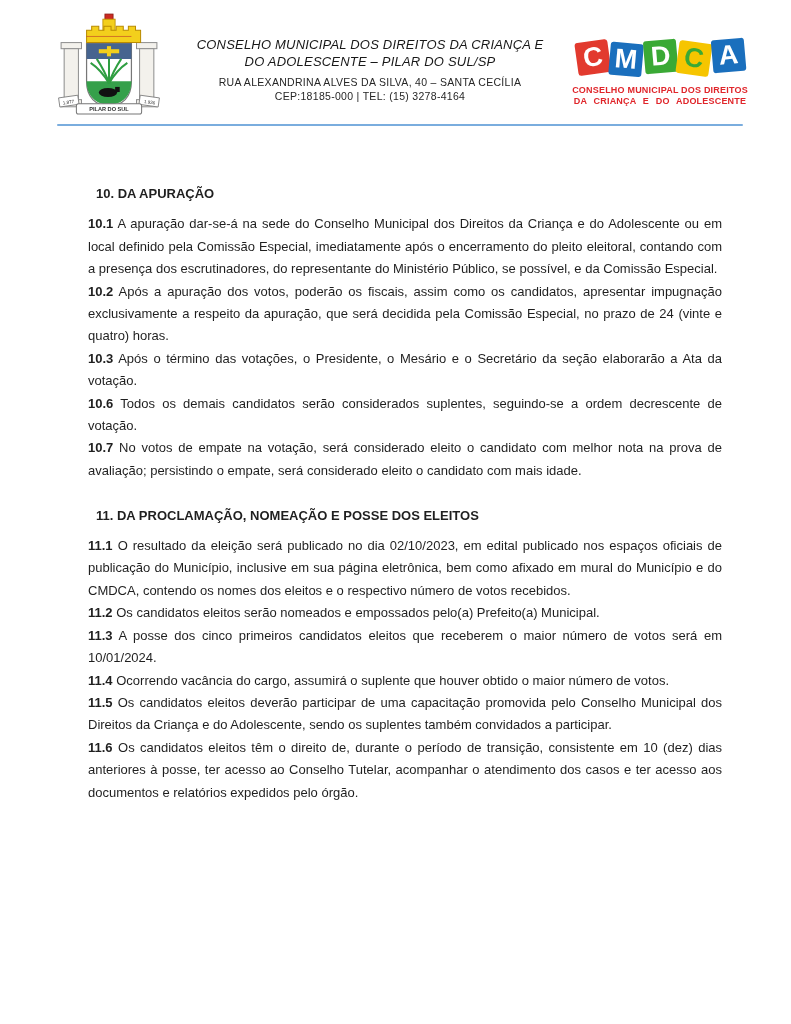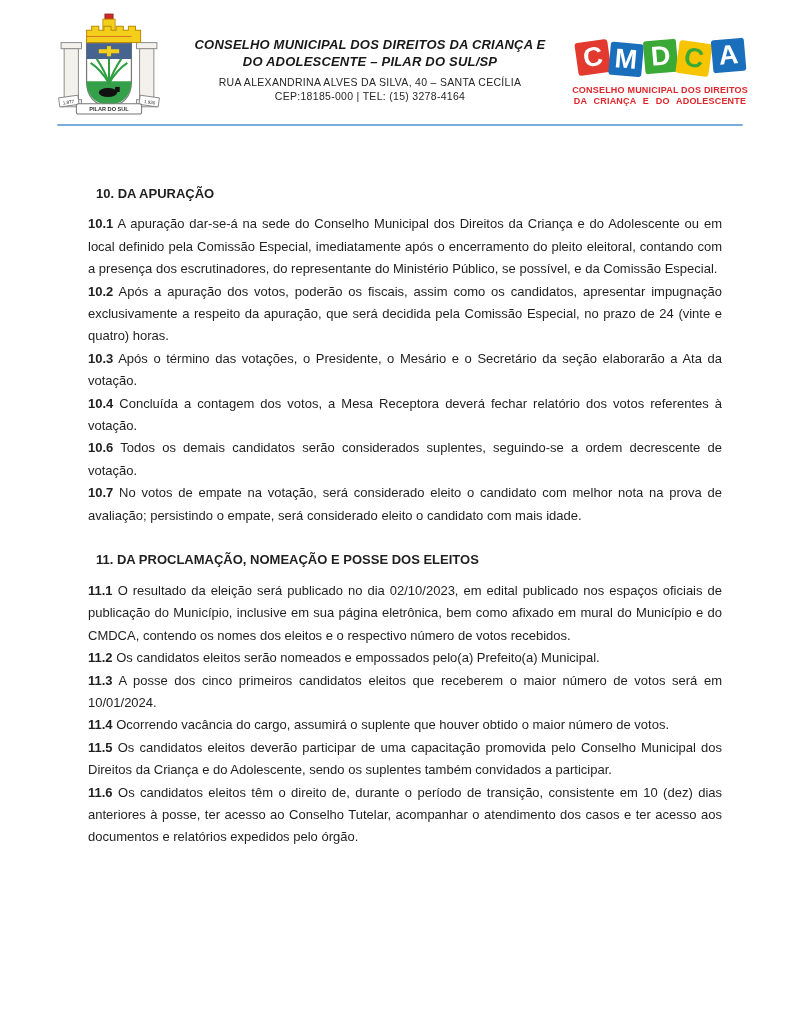--- a/index.html
+++ b/index.html
@@ -3,21 +3,21 @@
 <meta charset="utf-8">
 <style>
   html,body{margin:0;padding:0;}
   body{
     width:791px;height:1024px;background:#ffffff;position:relative;
     font-family:"Liberation Sans",sans-serif;color:#1a1a1a;overflow:hidden;
   }
   
   .crest{position:absolute;left:56px;top:12px;width:106px;height:106px;}
   .header-center{position:absolute;left:168px;top:37px;width:404px;text-align:center;}
-  .org-title{font-size:13px;font-weight:bold;font-style:italic;line-height:16.5px;color:#181818;letter-spacing:.2px;}
+  .org-title{font-size:13px;font-weight:normal;font-style:italic;line-height:16.5px;color:#181818;letter-spacing:.2px;}
   .org-address{margin-top:6px;font-size:10.5px;line-height:13.5px;color:#262626;letter-spacing:.3px;}
   .org-contact{font-size:10.5px;line-height:13.5px;color:#262626;letter-spacing:.3px;}
 
   .cmdca-logo{position:absolute;left:570px;top:38px;width:180px;}
   .tiles{display:flex;justify-content:center;align-items:flex-start;gap:1px;height:46px;}
   .tile{width:33px;height:33px;border-radius:3px;display:flex;align-items:center;justify-content:center;flex:0 0 auto;}
   .tile span{font-weight:bold;font-size:27px;line-height:1;font-family:"Liberation Sans",sans-serif;}
   .tile:nth-child(1){transform:rotate(-8deg) translateY(3px);}
   .tile:nth-child(2){transform:rotate(5deg) translateY(5px);}
   .tile:nth-child(3){transform:rotate(-5deg) translateY(2px);}
@@ -120,21 +120,20 @@
 
 <div class="divider" style="background: rgb(122, 173, 222);"></div>
 
 <div class="doc">
 
   <div>
     <p class="sec-title">10. DA APURAÇÃO</p>
     <p class="para"><b>10.1</b> <span>A apuração dar-se-á na sede do Conselho Municipal dos Direitos da Criança e do Adolescente ou em local definido pela Comissão Especial, imediatamente após o encerramento do pleito eleitoral, contando com a presença dos escrutinadores, do representante do Ministério Público, se possível, e da Comissão Especial.</span></p>
     <p class="para"><b>10.2</b> <span>Após a apuração dos votos, poderão os fiscais, assim como os candidatos, apresentar impugnação exclusivamente a respeito da apuração, que será decidida pela Comissão Especial, no prazo de 24 (vinte e quatro) horas.</span></p>
     <p class="para"><b>10.3</b> <span>Após o término das votações, o Presidente, o Mesário e o Secretário da seção elaborarão a Ata da votação.</span></p>
-    <p class="para"><b>10.4</b> <span>Concluída a contagem dos votos, a Mesa Receptora deverá fechar relatório dos votos referentes à votação.</span></p>
     <p class="para"><b>10.6</b> <span>Todos os demais candidatos serão considerados suplentes, seguindo-se a ordem decrescente de votação.</span></p>
     <p class="para"><b>10.7</b> <span>No votos de empate na votação, será considerado eleito o candidato com melhor nota na prova de avaliação; persistindo o empate, será considerado eleito o candidato com mais idade.</span></p>
   </div>
 
   <div>
     <p class="sec-title sec-gap">11. DA PROCLAMAÇÃO, NOMEAÇÃO E POSSE DOS ELEITOS</p>
     <p class="para"><b>11.1</b> <span>O resultado da eleição será publicado no dia 02/10/2023, em edital publicado nos espaços oficiais de publicação do Município, inclusive em sua página eletrônica, bem como afixado em mural do Município e do CMDCA, contendo os nomes dos eleitos e o respectivo número de votos recebidos.</span></p>
     <p class="para"><b>11.2</b> <span>Os candidatos eleitos serão nomeados e empossados pelo(a) Prefeito(a) Municipal.</span></p>
     <p class="para"><b>11.3</b> <span>A posse dos cinco primeiros candidatos eleitos que receberem o maior número de votos será em 10/01/2024.</span></p>
     <p class="para"><b>11.4</b> <span>Ocorrendo vacância do cargo, assumirá o suplente que houver obtido o maior número de votos.</span></p>

